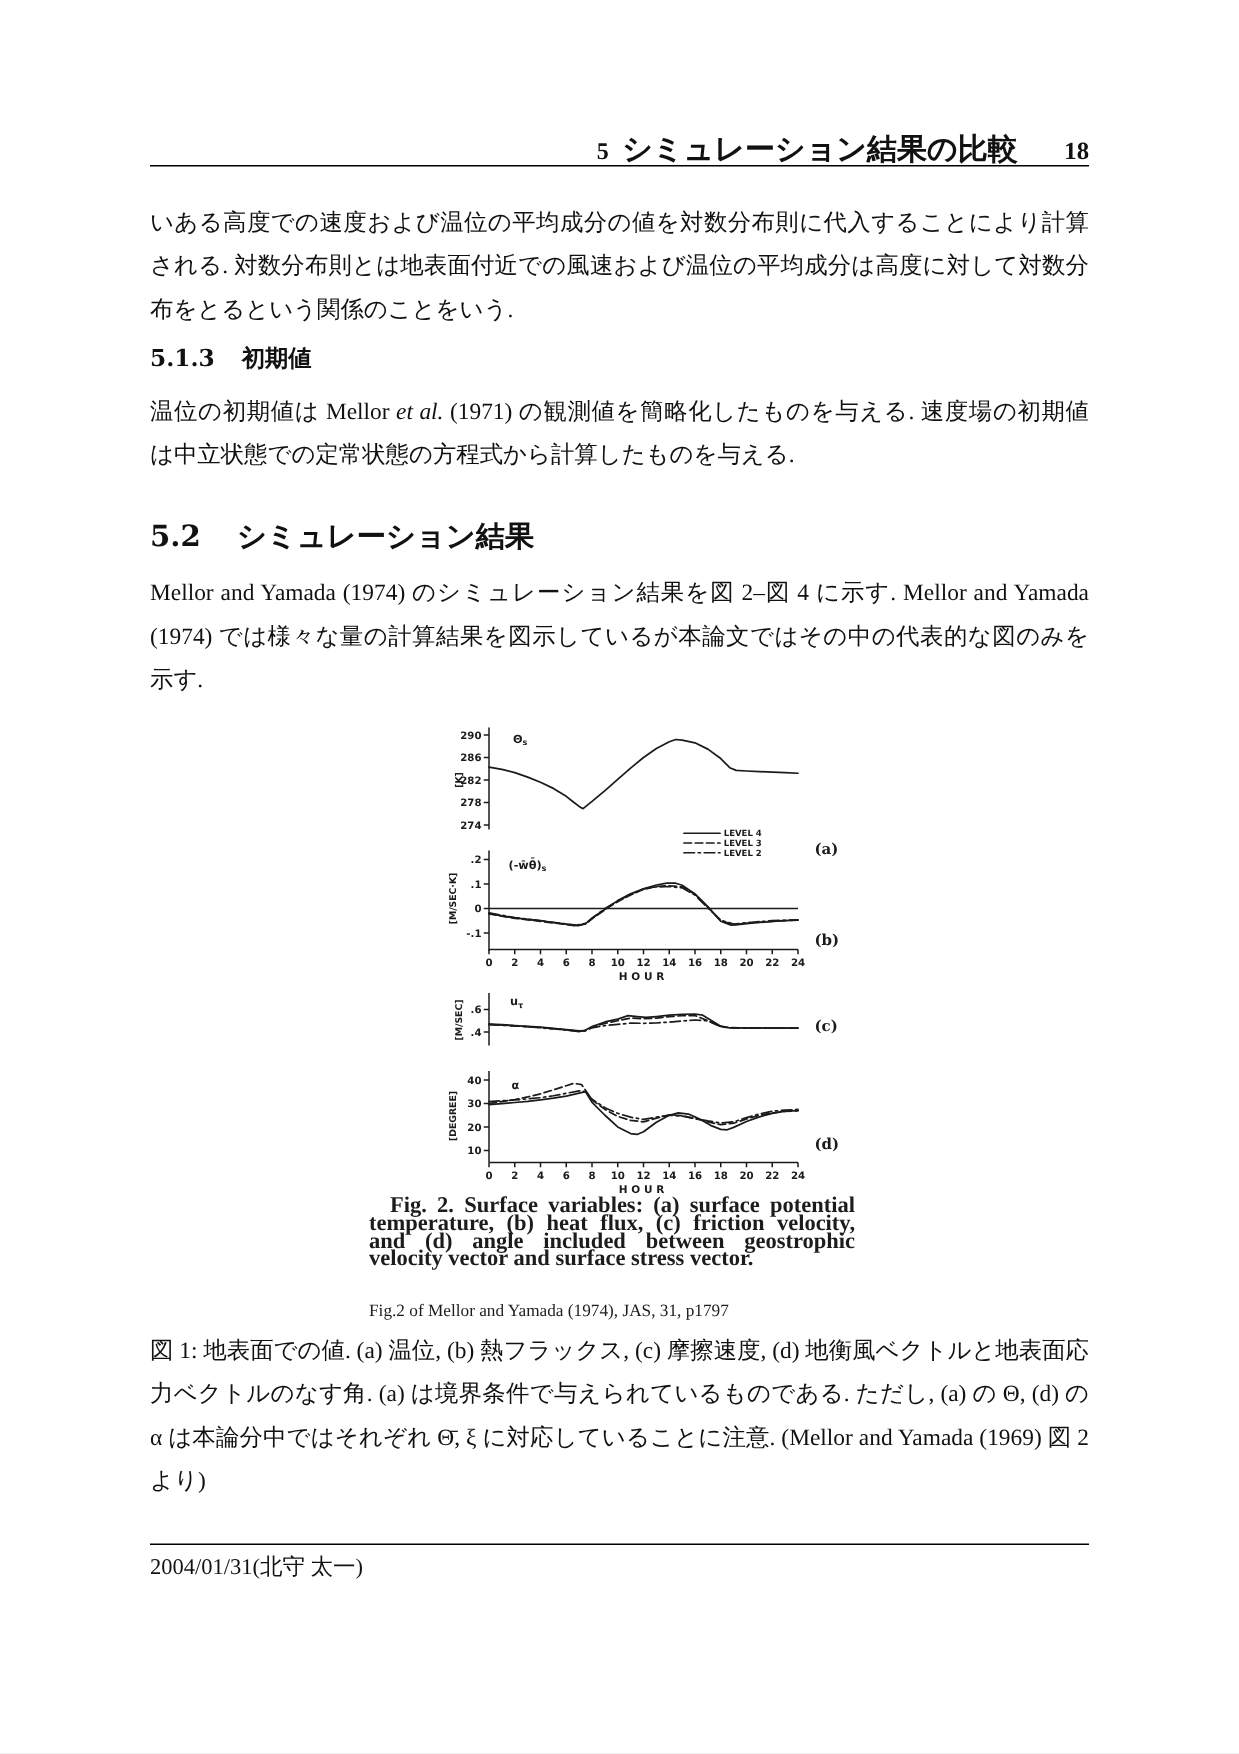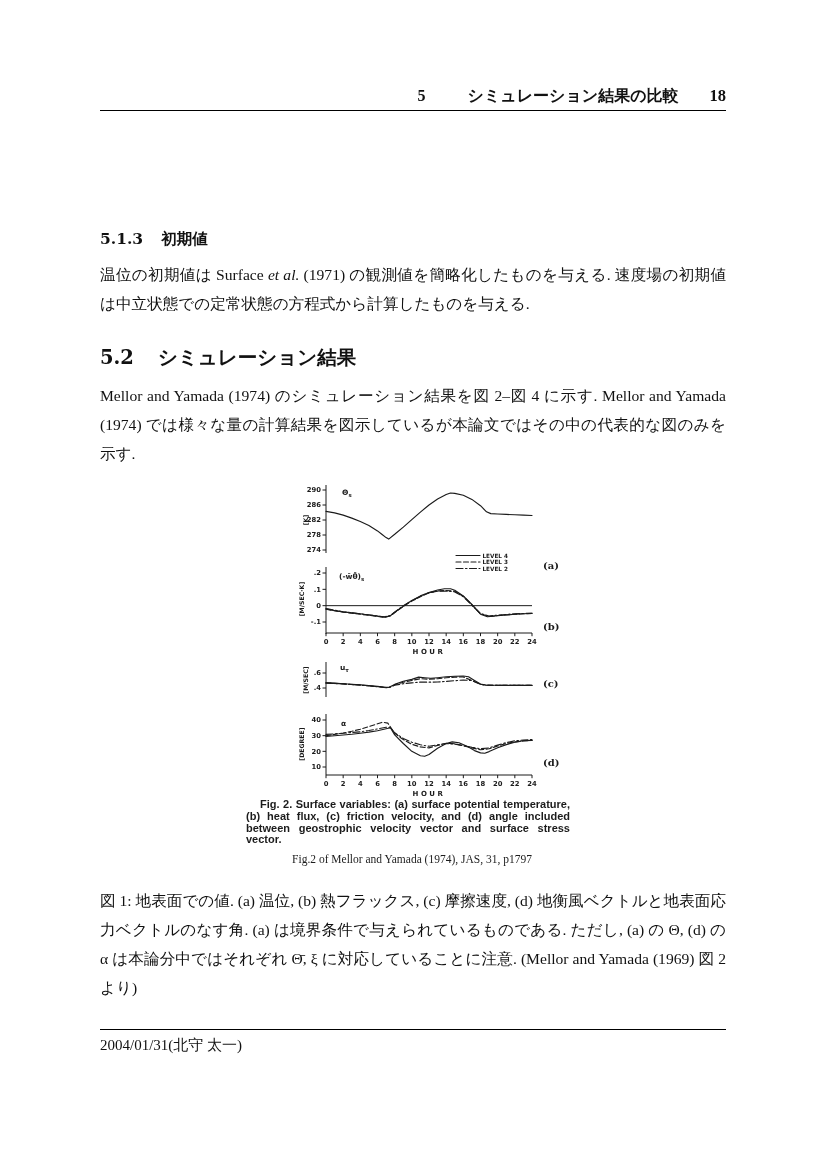--- a/index.html
+++ b/index.html
@@ -9,21 +9,21 @@
     margin:0 auto;
   }
   .rule{position:absolute;left:100px;width:626px;border-top:1.4px solid #000;}
   .head-rule{top:110px;}
   .foot-rule{top:1029px;border-top:1.2px solid #000;}
   .running-head{
     position:absolute;left:100px;width:626px;top:86px;
     display:flex;justify-content:flex-end;align-items:baseline;gap:9px;
   }
   .rh-num{font-weight:bold;font-size:16px;}
-  .rh-title{font-weight:bold;font-size:16px;font-family:"DejaVu Sans","Liberation Sans",sans-serif;margin-left:33px;}
+  .rh-title{font-weight:bold;font-size:20px;font-family:"DejaVu Sans","Liberation Sans",sans-serif;}
   .rh-page{font-weight:bold;font-size:16.5px;margin-left:22px;}
   .body{
     position:absolute;left:100px;width:626px;margin:0;
     font-size:15.6px;line-height:29px;text-align:justify;
   }
   .para1{top:134px;}
   .para513{top:260px;}
   .para52{top:381px;}
   .subsec{
     position:absolute;left:100px;top:229px;margin:0;
@@ -33,24 +33,24 @@
   .subsec .num{margin-right:18px;}
   .sec{
     position:absolute;left:100px;top:344px;margin:0;
     font-size:19.5px;font-weight:bold;font-family:"DejaVu Sans","Liberation Sans",sans-serif;
   }
   .sec .num{margin-right:24px;margin-top:26px;}
   .fig{position:absolute;left:246px;top:478px;width:332px;margin:0;}
   .fig svg{display:block;}
   .scan-caption{
     margin-top:1px;width:324px;
-    font-size:11px;line-height:11.8px;font-weight:bold;color:#1c1c1c;
-    text-align:justify;text-indent:14px;font-family:Liberation Sans, sans-serif;
-  }
-  .fig-src{margin-top:7px;text-align:center;font-size:11.5px;color:#1c1c1c;}
+    font-size:15px;line-height:11.8px;font-weight:bold;color:#1c1c1c;
+    text-align:justify;text-indent:14px;font-family:Liberation Serif, serif;
+  }
+  .fig-src{margin-top:22px;font-size:11.5px;color:#1c1c1c;}
   .jp-caption{top:886px;}
   .footer{
     position:absolute;left:100px;width:626px;top:1034px;
     text-align:left;font-size:15px;line-height:22px;
   }
   
   .ax{stroke:#1b1b1b;stroke-width:1;fill:none;}
   .curve{stroke:#1b1b1b;stroke-width:1.15;fill:none;stroke-linejoin:round;stroke-linecap:round;}
   svg text{fill:#1b1b1b;font-family:"DejaVu Sans","Liberation Sans",sans-serif;font-weight:bold;}
   .tick{font-size:6.8px;}
@@ -65,27 +65,28 @@
 
 <div class="page">
 
   <header class="running-head">
     <span class="rh-num">5</span>
     <span class="rh-title">シミュレーション結果の比較</span>
     <span class="rh-page">18</span>
   </header>
   <div class="rule head-rule"></div>
 
+  <p class="body para1">いある高度での速度および温位の平均成分の値を対数分布則に代入することにより計算される. 対数分布則とは地表面付近での風速および温位の平均成分は高度に対して対数分布をとるという関係のことをいう.</p>
 
   <h3 class="subsec">
     <span class="num">5.1.3</span><span>初期値</span>
   </h3>
 
   <p class="body para513">
-    <span>温位の初期値は Surface </span><i>et al.</i><span> (1971) の観測値を簡略化したものを与える. 速度場の初期値は中立状態での定常状態の方程式から計算したものを与える.</span>
+    <span>温位の初期値は Mellor </span><i>et al.</i><span> (1971) の観測値を簡略化したものを与える. 速度場の初期値は中立状態での定常状態の方程式から計算したものを与える.</span>
   </p>
 
   <h2 class="sec">
     <span class="num">5.2</span><span>シミュレーション結果</span>
   </h2>
 
   <p class="body para52">Mellor and Yamada (1974) のシミュレーション結果を図 2–図 4 に示す. Mellor and Yamada (1974) では様々な量の計算結果を図示しているが本論文ではその中の代表的な図のみを示す.</p>
 
   <figure class="fig">
     <svg id="fig-svg" viewBox="0 0 330 320" width="330" height="320">

